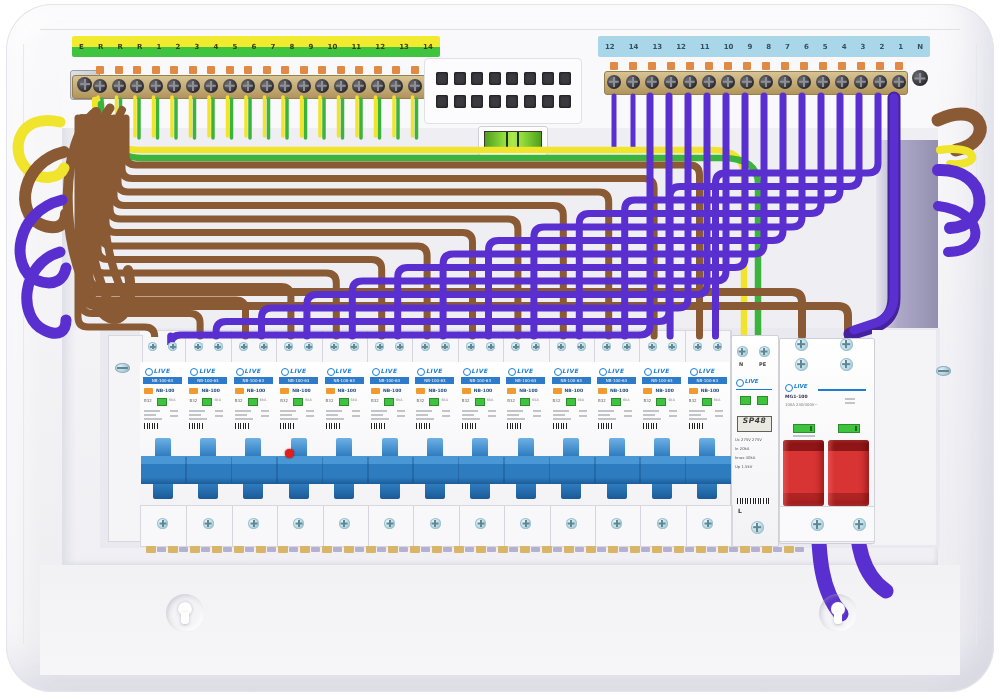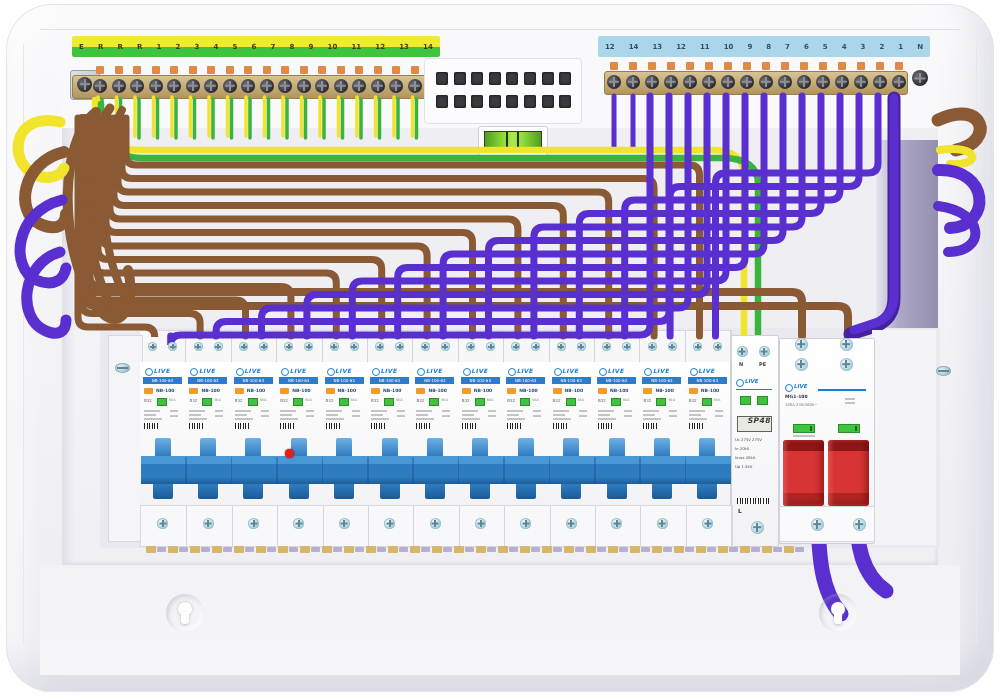--- a/index.html
+++ b/index.html
@@ -564,21 +564,21 @@
       <div class="screw" style="left: 736.5px; top: 346px; width: 11px; height: 11px;"></div>
       <div class="screw" style="left: 758.5px; top: 346px; width: 11px; height: 11px;"></div>
       <span style="position: absolute; left: 739px; top: 362px; color: rgb(68, 68, 68); font-weight: bold; font-size: 5px; line-height: 1;">N</span>
       <span style="position: absolute; left: 759px; top: 362px; color: rgb(68, 68, 68); font-weight: bold; font-size: 5px; line-height: 1;">PE</span>
       <div class="logo-dot" style="left: 736px; top: 379px;"></div>
       <span style="position: absolute; left: 745px; top: 379px; font-weight: bold; font-style: italic; color: rgb(26, 127, 212); font-size: 5.5px; line-height: 1;">LIVE</span>
       <div class="abs" style="left: 736px; top: 389px; width: 36px; height: 1px; background: rgb(26, 127, 212);"></div>
       <div class="greenind" style="left: 740px; top: 396px; width: 9px; height: 7px;"></div>
       <div class="greenind" style="left: 757px; top: 396px; width: 9px; height: 7px;"></div>
       <div class="abs" id="spd-display" style="">
-        <span style="position: absolute; left: 0px; right: 0px; top: 0px; font-size: 7.5px; line-height: 1; text-align: right;">SP48</span>
+        <span style="position: absolute; left: 0px; right: 0px; top: 0px; font-size: 7.5px; line-height: 1;">SP48</span>
       </div>
       <span style="position: absolute; left: 735px; top: 438px; width: 38px; color: rgb(85, 85, 85); font-size: 3.8px; line-height: 1;">Uc 275V 275V</span>
       <span style="position: absolute; left: 735px; top: 447px; width: 38px; color: rgb(85, 85, 85); font-size: 3.8px; line-height: 1;">In 20kA</span>
       <span style="position: absolute; left: 735px; top: 456px; width: 38px; color: rgb(85, 85, 85); font-size: 3.8px; line-height: 1;">Imax 40kA</span>
       <span style="position: absolute; left: 735px; top: 465px; width: 38px; color: rgb(85, 85, 85); font-size: 3.8px; line-height: 1;">Up 1.5kV</span>
       <div class="barcode" style="left: 737px; top: 498px; width: 33px; height: 6px;"></div>
       <span style="position: absolute; left: 738px; top: 508px; color: rgb(51, 51, 51); font-weight: bold; font-size: 6px; line-height: 1;">L</span>
       <div class="screw" style="left: 750.5px; top: 521px; width: 13px; height: 13px;"></div>
       <div class="abs" id="main-body" style=""></div>
       <div class="screw" style="left: 794.5px; top: 337.5px; width: 13px; height: 13px;"></div>

